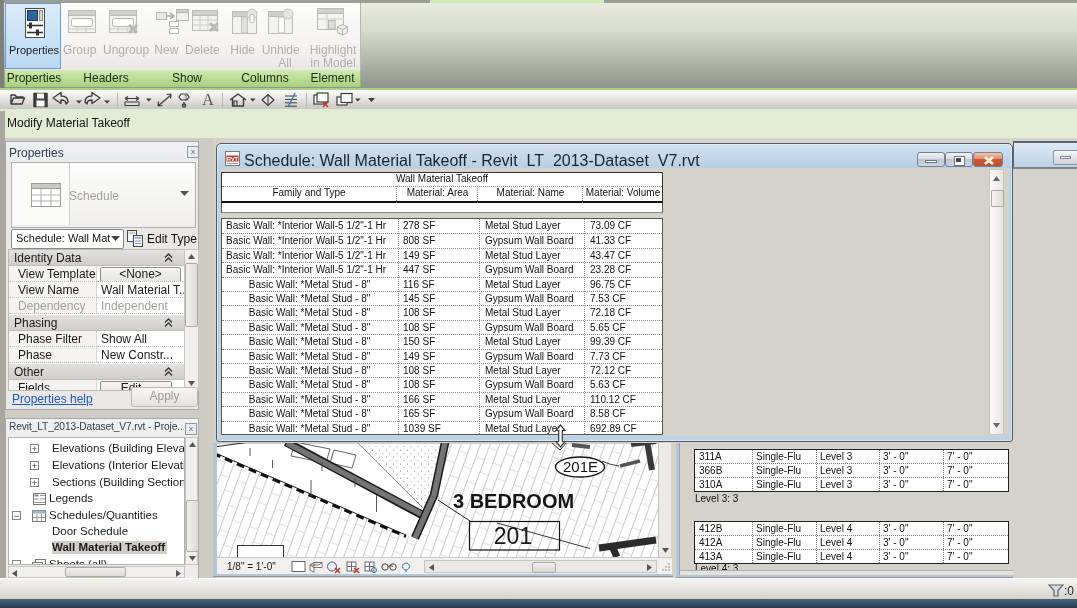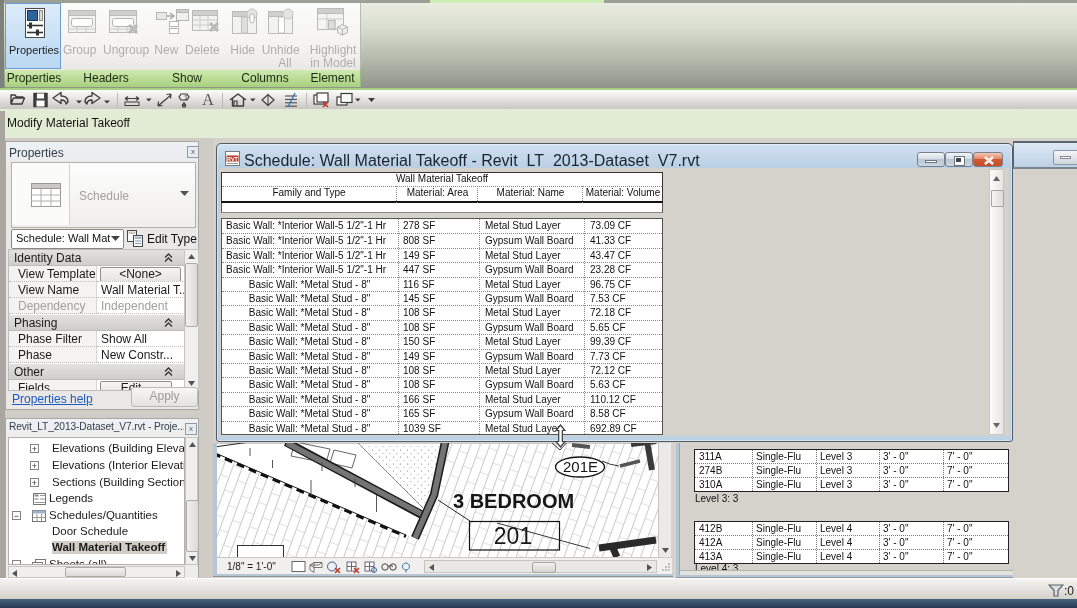--- a/index.html
+++ b/index.html
@@ -465,21 +465,21 @@
     <div class="abs" style="left:0;top:27px;width:313px;border-top:1px dotted #777;"></div>
     <div class="abs" style="left:57px;top:0;height:41px;border-left:1px dotted #777;"></div>
     <div class="abs" style="left:121px;top:0;height:41px;border-left:1px dotted #777;"></div>
     <div class="abs" style="left:184px;top:0;height:41px;border-left:1px dotted #777;"></div>
     <div class="abs" style="left:248px;top:0;height:41px;border-left:1px dotted #777;"></div>
     <div class="abs" style="left:4px;top:1px;">311A</div>
         <div class="abs" style="left:61px;top:1px;">Single-Flu</div>
         <div class="abs" style="left:125px;top:1px;">Level 3</div>
         <div class="abs" style="left:188px;top:1px;">3' - 0"</div>
         <div class="abs" style="left:252px;top:1px;">7' - 0"</div>
-    <div class="abs" style="left:4px;top:15px;">274B</div>
+    <div class="abs" style="left:4px;top:15px;">366B</div>
         <div class="abs" style="left:61px;top:15px;">Single-Flu</div>
         <div class="abs" style="left:125px;top:15px;">Level 3</div>
         <div class="abs" style="left:188px;top:15px;">3' - 0"</div>
         <div class="abs" style="left:252px;top:15px;">7' - 0"</div>
     <div class="abs" style="left:4px;top:29px;">310A</div>
         <div class="abs" style="left:61px;top:29px;">Single-Flu</div>
         <div class="abs" style="left:125px;top:29px;">Level 3</div>
         <div class="abs" style="left:188px;top:29px;">3' - 0"</div>
         <div class="abs" style="left:252px;top:29px;">7' - 0"</div>
   </div>
@@ -530,21 +530,21 @@
   <div class="abs" style="left:5px;top:20px;width:183px;height:64px;background:linear-gradient(#fdfdfd,#efeeec);border:1px solid #b2b1ae;">
     <div class="abs" style="left:0;top:0;width:57px;height:62px;background:#fbfbfa;border-right:1px solid #d4d3d0;"></div>
     <svg class="abs" style="left:19px;top:20px;" width="30" height="24" viewBox="0 0 30 24">
       <rect x="0.5" y="0.5" width="29" height="23" fill="#fff" stroke="#9a9a96"></rect>
       <rect x="0.5" y="0.5" width="29" height="5" fill="#c9c8c5" stroke="#9a9a96"></rect>
       <line x1="10" y1="6" x2="10" y2="24" stroke="#b0afac"></line>
           <line x1="20" y1="6" x2="20" y2="24" stroke="#b0afac"></line>
       <line x1="0" y1="12" x2="30" y2="12" stroke="#b0afac"></line>
           <line x1="0" y1="18" x2="30" y2="18" stroke="#b0afac"></line>
     </svg>
-    <div class="abs" style="left:67px;top:26px;color:#a2a19e;">Schedule</div>
+    <div class="abs" style="left:57px;top:26px;color:#a2a19e;">Schedule</div>
     <svg class="abs" style="right:6px;top:28px;" width="9" height="6">
           <path d="M0 0 l4.5 5 l4.5 -5 z" fill="#555"></path>
         </svg>
   </div>
 
   <div class="abs" style="left:5px;top:87px;width:111px;height:18px;background:#fff;border:1px solid #898984;border-radius:2px;">
     <div class="abs" style="left:4px;top:2px;width:94px;overflow:hidden;white-space:nowrap;color:#111;font-size:11px;">Schedule: Wall Matе</div>
     <svg class="abs" style="right:3px;top:6px;" width="9" height="6">
           <path d="M0 0 l4.5 5 l4.5 -5 z" fill="#444"></path>
         </svg>

